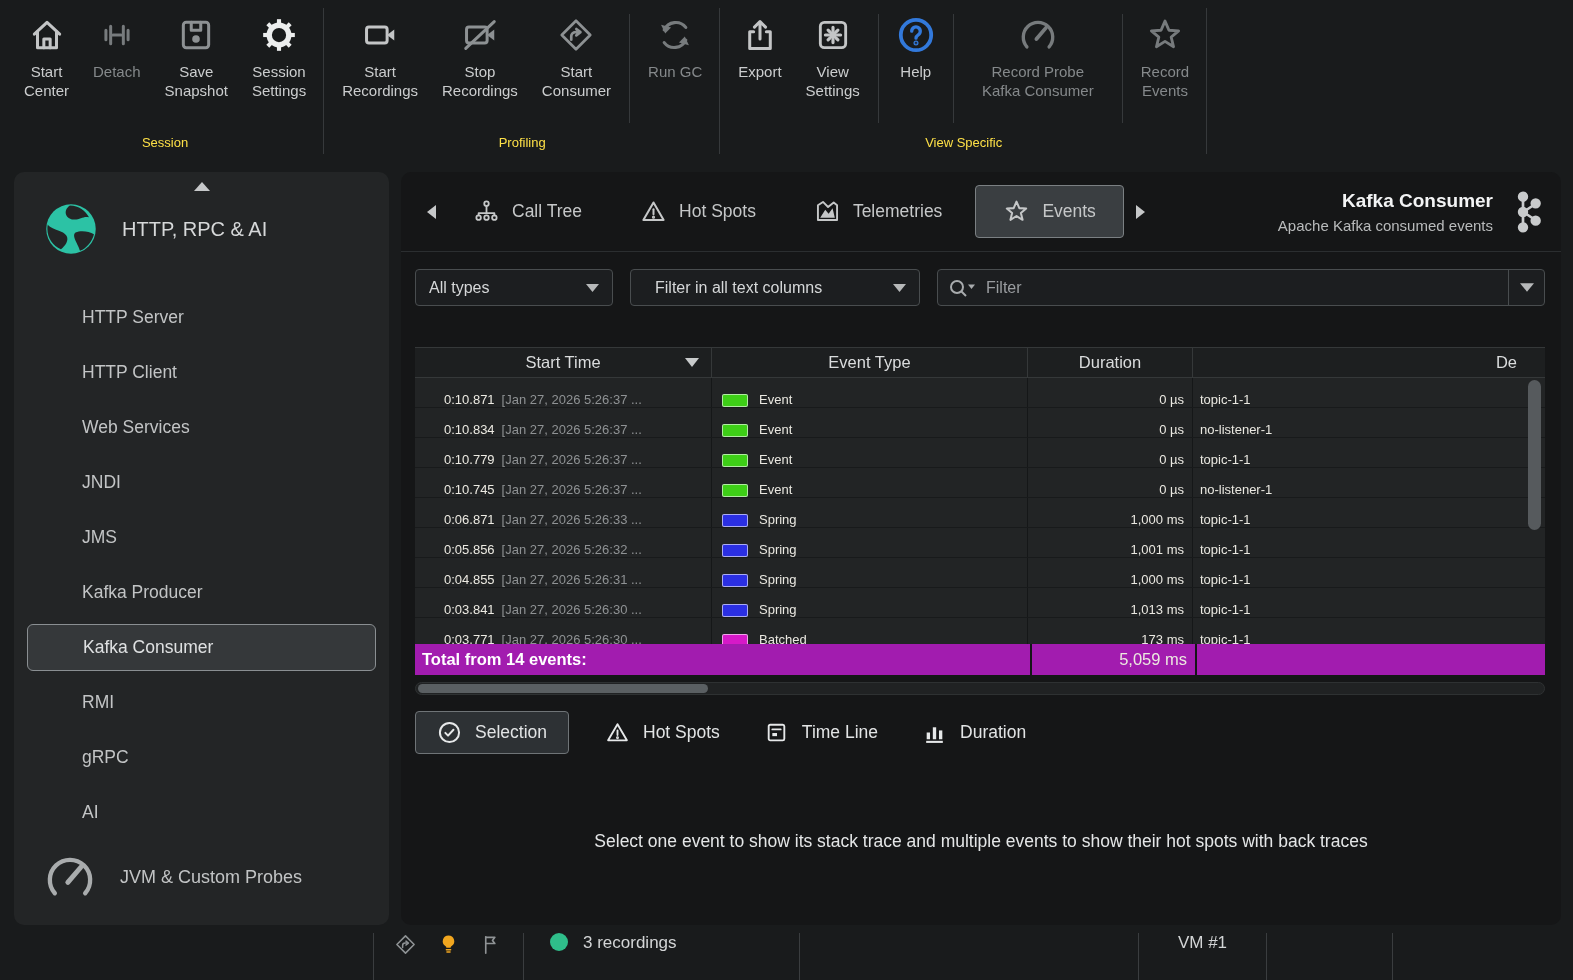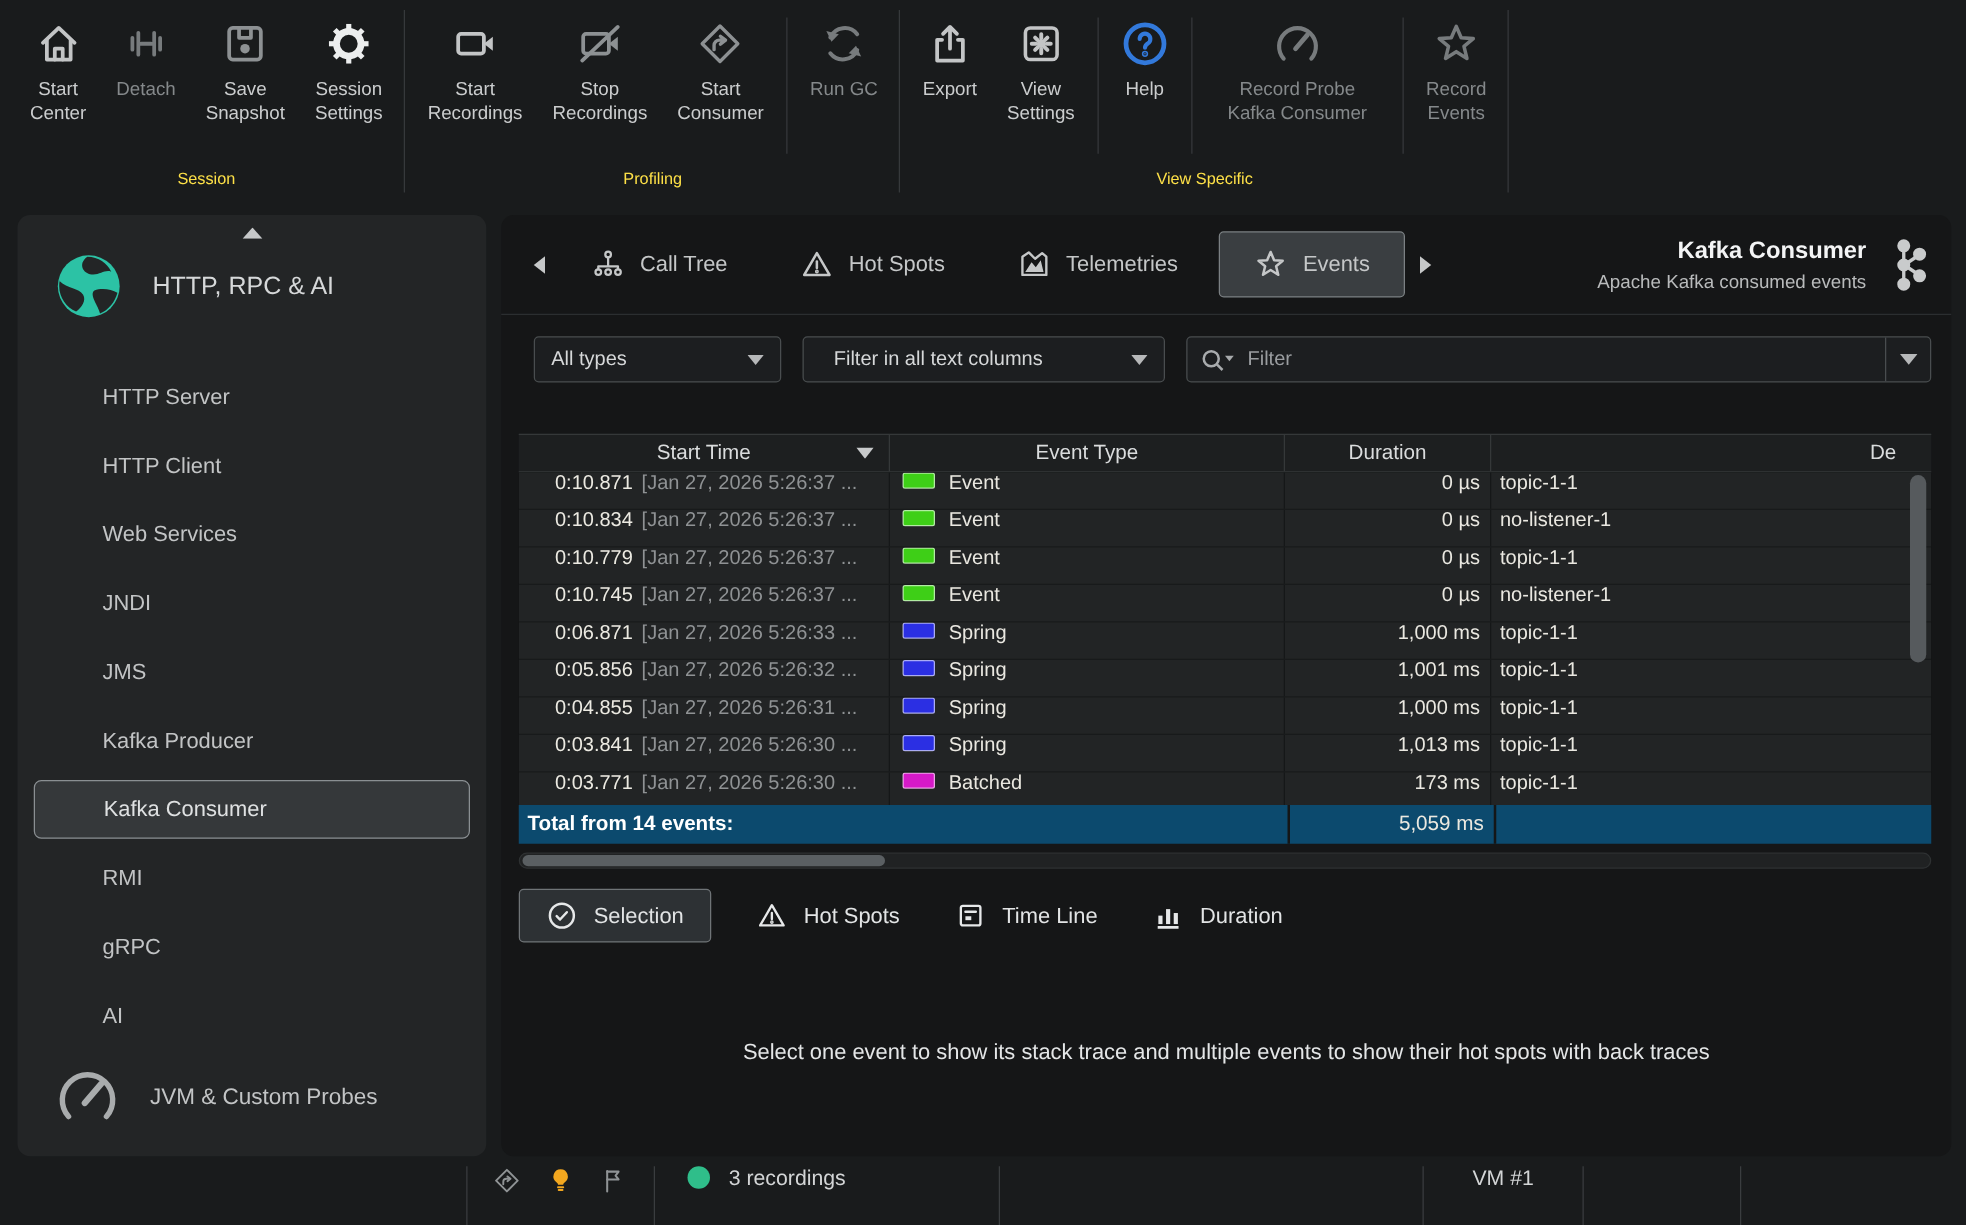--- a/index.html
+++ b/index.html
@@ -49,50 +49,50 @@
   .nav-arrow { width:13px; height:16px; color:#c6c8c9; margin:0 6px; }
   .tab { display:flex; align-items:center; gap:12px; color:#c5c7c8; font-size:17.5px; margin:0 29px; cursor:default; }
   .tab .icon { width:27px; height:27px; }
   .tab.selected { background:#3a3e41; border:1px solid #7b8083; border-radius:4px; padding:12px 27px; margin:0 4px; }
   .view-title { margin-left:auto; text-align:right; }
   .vt-title { font-size:19px; font-weight:bold; color:#f3f4f5; }
   .vt-sub { font-size:15px; color:#b9bbbc; margin-top:5px; }
   .kafka-ic { width:32px; height:44px; color:#c9cbcc; margin-left:18px; }
 
   
-  .filters { position:absolute; top:97px; left:26px; right:16px; display:flex; gap:17px; }
+  .filters { position:absolute; top:97px; left:14px; right:16px; display:flex; gap:17px; }
   .select { height:37px; background:#1c1e20; border:1px solid #494d4f; border-radius:4px; display:flex; align-items:center;
             padding:0 13px; color:#d6d8d9; font-size:16px; }
   .select .caret { width:13px; height:8px; color:#b6b8b9; margin-left:auto; }
   .sel-types { width:198px; }
   .sel-cols  { width:290px;padding-left:24px; }
   .search { flex:1; height:37px; background:#1c1e20; border:1px solid #494d4f; border-radius:4px; display:flex; align-items:center; }
   .search .mag { width:30px; height:20px; color:#a8abad; margin-left:10px; }
   .search .ph { color:#9a9da0; font-size:16px; margin-left:8px; flex:1; }
   .search .dd { width:36px; align-self:stretch; border-left:1px solid #494d4f; display:flex; align-items:center; justify-content:center; }
   .search .dd .caret { width:14px; height:9px; color:#b6b8b9; }
 
   
   .table { position:absolute; top:175px; left:14px; right:16px; }
   .thead { display:flex; height:31px; background:#1d1f20; border-top:1px solid #353839; border-bottom:1px solid #353839; }
   .th { display:flex; align-items:center; justify-content:center; color:#dadcdd; font-size:16.5px; border-right:1px solid #353839; position:relative; }
   .th.c4 { justify-content:flex-end; padding-right:28px; border-right:none; }
   .sort { position:absolute; right:12px; width:14px; height:9px; color:#c8cacb; }
   .c1 { width:297px; } .c2 { width:316px; } .c3 { width:165px; } .c4 { flex:1; }
   .tbody { height:266px; overflow:hidden; position:relative; background:#141617; }
   .tr { display:flex; height:30px; background:#222425; border-bottom:1px solid #181a1b; }
-  .td { display:flex; align-items:flex-start; font-size:16px; border-right:1px solid #151718; overflow:hidden; white-space:nowrap; }
+  .td { display:flex; align-items:flex-end; font-size:13px; border-right:1px solid #151718; overflow:hidden; white-space:nowrap; }
   .td.time { padding-left:29px; gap:7px; }
   .td.time .tv { color:#eceae2; } .td.time .dv { color:#8f9294; }
   .td.type { padding-left:10px; gap:11px; color:#eae8e1; }
   .chip { width:26px; height:13px; border-radius:2px; border:1px solid rgba(255,255,255,0.6); flex:none; }
   .td.dur { justify-content:flex-end; padding-right:8px; color:#eae8e1; }
   .td.desc { padding-left:7px; color:#eae8e1; border-right:none; }
   .vscroll { position:absolute; right:4px; top:33px; width:13px; height:150px; background:#565a5d; border-radius:7px; }
-  .total { display:flex; height:31px; background:#0c4a6e; }
+  .total { display:flex; height:31px; background:#a21caf; }
   .total .tcell { display:flex; align-items:center; font-size:16.5px; }
   .total .t1 { width:615px; color:#ffffff; font-weight:bold; padding-left:7px; }
   .total .t2 { width:165px; justify-content:flex-end; padding-right:8px; color:#ece9e0; border-left:2px solid #141617; }
   .total .t3 { flex:1; border-left:2px solid #141617; }
   .hscroll { margin-top:7px; height:13px; background:#202223; border:1px solid #2e3132; border-radius:7px; position:relative; }
   .hthumb { position:absolute; left:2px; top:1px; bottom:1px; width:290px; background:#5a5f62; border-radius:6px; }
 
   
   .bottom-tabs { position:absolute; top:539px; left:14px; display:flex; align-items:center; gap:44px; }
   .bt-btn { display:flex; align-items:center; gap:13px; color:#e2e4e5; font-size:17.5px; }

